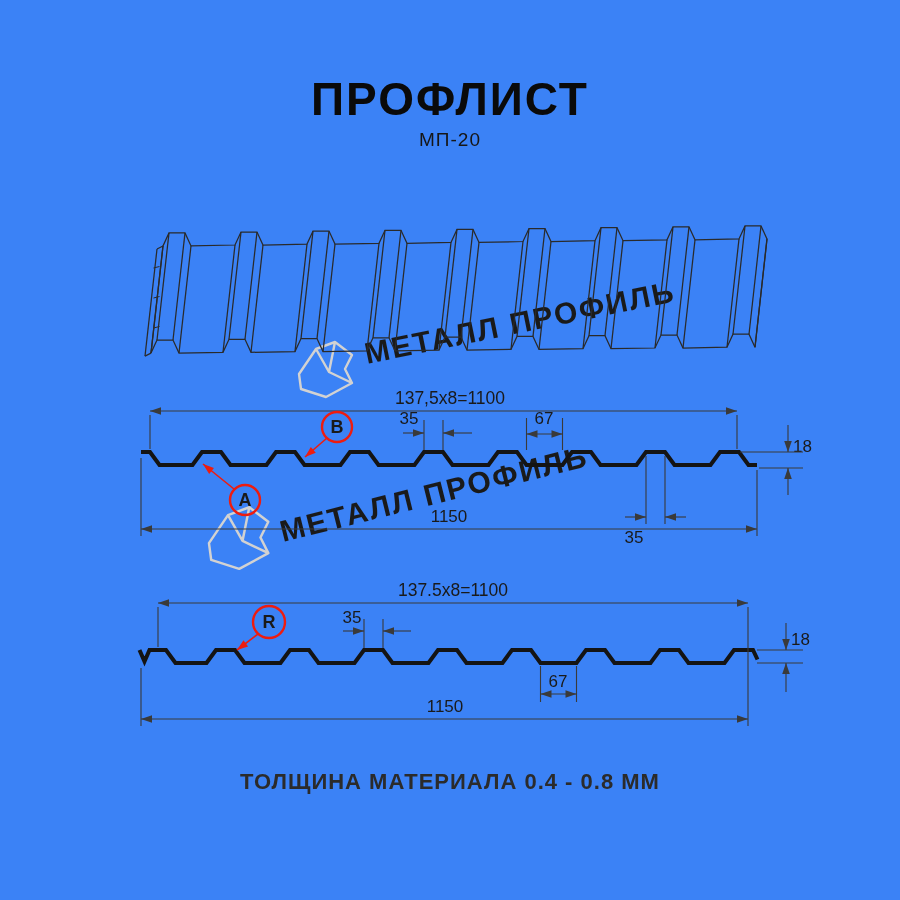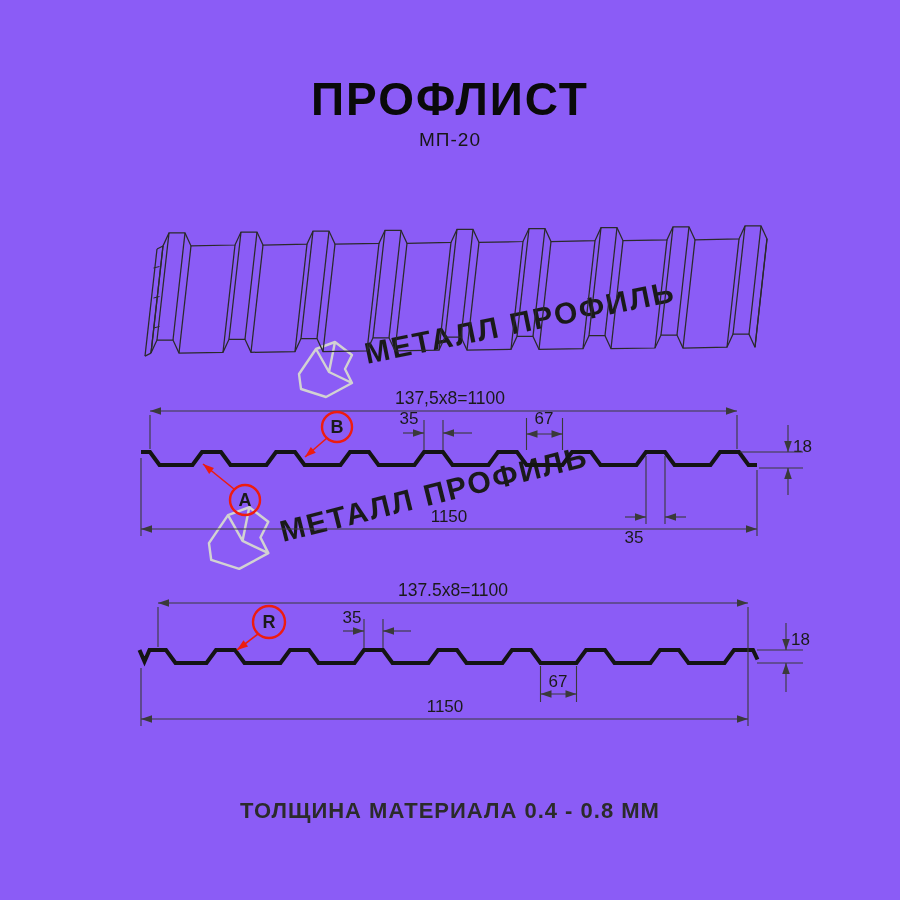--- a/index.html
+++ b/index.html
@@ -1,22 +1,22 @@
 <!DOCTYPE html>
 <html><head>
 <meta charset="utf-8">
 <style>
   html,body{margin:0;padding:0;background:#fff;}
-  .page{position:relative;width:900px;height:900px;background:#8b5cf6;overflow:hidden;
+  .page{position:relative;width:900px;height:900px;background:#3b82f6;overflow:hidden;
         font-family:"Liberation Sans",sans-serif;}
   .title{position:absolute;top:72px;left:0;width:100%;text-align:center;
          font-size:46px;font-weight:bold;letter-spacing:2px;color:#0a0a0a;}
   .subtitle{position:absolute;top:129px;left:0;width:100%;text-align:center;
          font-size:19px;font-weight:normal;letter-spacing:1px;color:#161616;}
-  .footer-note{position:absolute;top:798px;left:0;width:100%;text-align:center;
+  .footer-note{position:absolute;top:769px;left:0;width:100%;text-align:center;
          font-size:22px;font-weight:bold;letter-spacing:1px;color:#2b2b2b;}
   svg{position:absolute;top:0;left:0;}
   svg text{font-family:"Liberation Sans",sans-serif;fill:#1a1a1a;font-size:17px;}
   svg text.dim-label{font-size:17px;}
   svg text.module-label{font-size:17.5px;}
   svg text.callout-letter{font-size:18px;font-weight:bold;}
   svg text.wm-text{font-size:30px;font-weight:bold;letter-spacing:2px;}
 </style>
 </head>
 <body>

